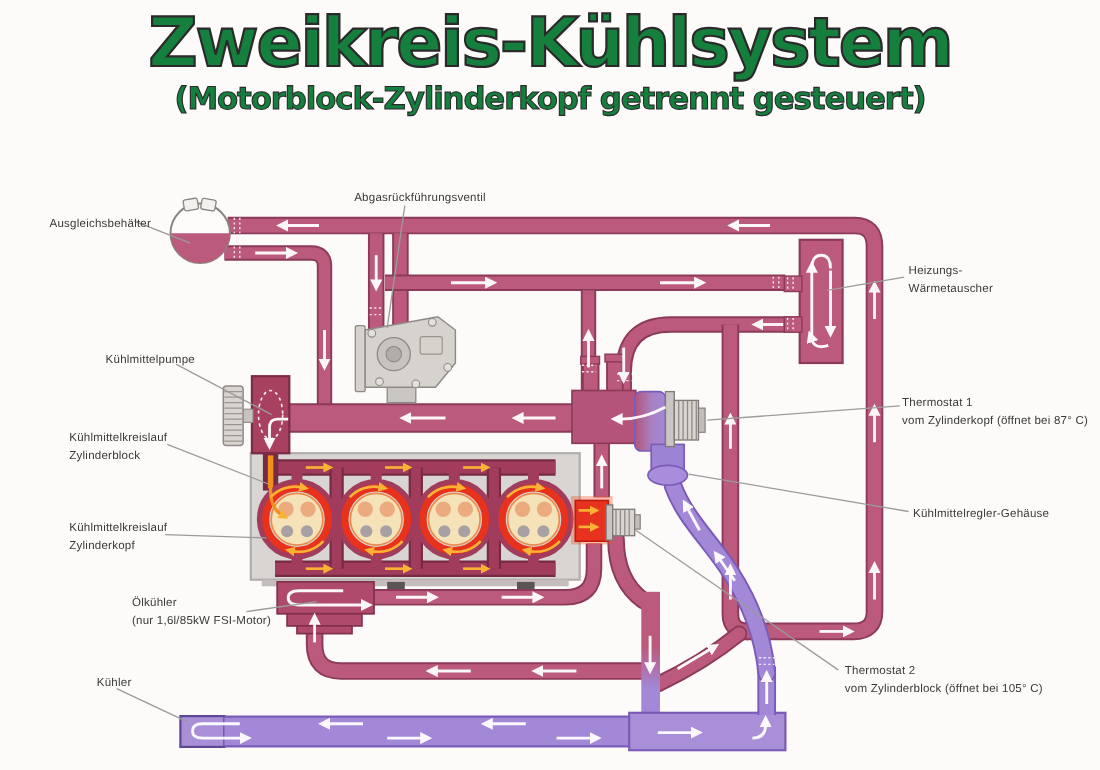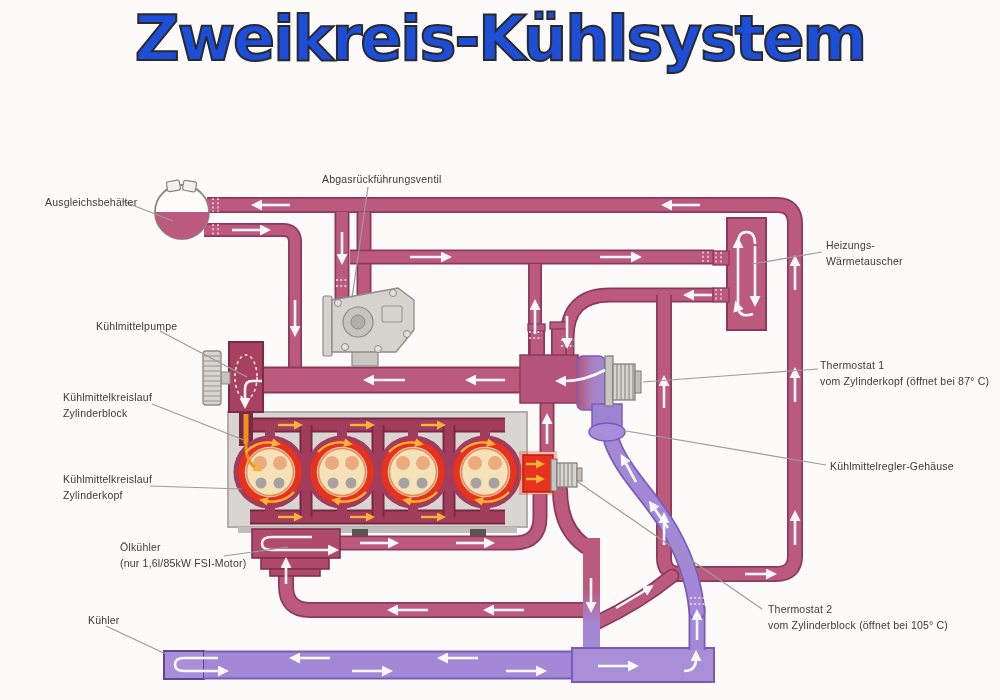--- a/index.html
+++ b/index.html
@@ -1,19 +1,19 @@
 <!DOCTYPE html>
 <html><head>
 <meta charset="utf-8">
 <style>
   html,body{margin:0;padding:0;background:#ffffff;}
   #stage{position:relative;width:1000px;height:700px;background:#fcfbf9;overflow:hidden;
          font-family:"Liberation Sans",sans-serif;}
   #titleblock{position:absolute;top:6px;left:0;width:100%;text-align:center;z-index:5;
-              color:#1d4ed8;}
+              color:#15803d;}
   #main-title{font-family:"DejaVu Sans",sans-serif;font-weight:bold;font-size:62px;
               letter-spacing:-2px;-webkit-text-stroke:2px #2b292a;line-height:1.05;}
   #sub-title{font-family:"DejaVu Sans",sans-serif;font-weight:bold;font-size:28px;
              letter-spacing:-1px;-webkit-text-stroke:1px #2b292a;margin-top:2px;}
   svg{position:absolute;top:0;left:0;}
   .lbl{font:10.5px "Liberation Sans",sans-serif;fill:#3a3a3a;letter-spacing:.2px;}
   .leader{stroke:#9b9b9b;stroke-width:1.2;fill:none;}
   .pO{stroke:#8d3a5a;fill:none;}   
   .pF{stroke:#bb5a7c;fill:none;}   
   .eO{stroke:#772a43;fill:none;}   
@@ -23,20 +23,21 @@
   .wa{stroke:#ffffff;stroke-width:2.6;fill:none;opacity:.95;}
   .ya{stroke:#f9b233;stroke-width:2.4;fill:none;}
   .cpl{stroke:#ffffff;stroke-width:1.3;stroke-dasharray:2 2.2;opacity:.85;fill:none;}
 </style>
 </head>
 <body>
 
 <div id="stage">
   <div id="titleblock">
     <div id="main-title">Zweikreis-Kühlsystem</div>
+    <div id="sub-title">(Motorblock-Zylinderkopf getrennt gesteuert)</div>
   </div>
 
   <svg width="1000" height="700" viewBox="0 0 1000 700">
     <defs>
       <marker id="arwW" markerUnits="userSpaceOnUse" markerWidth="11" markerHeight="11" refX="2" refY="5.5" orient="auto">
         <path d="M0,0 L11,5.5 L0,11 Z" fill="#ffffff"></path>
       </marker>
       <marker id="arwY" markerUnits="userSpaceOnUse" markerWidth="9" markerHeight="9" refX="2" refY="4.5" orient="auto">
         <path d="M0,0 L9,4.5 L0,9 Z" fill="#f9b233"></path>
       </marker>

